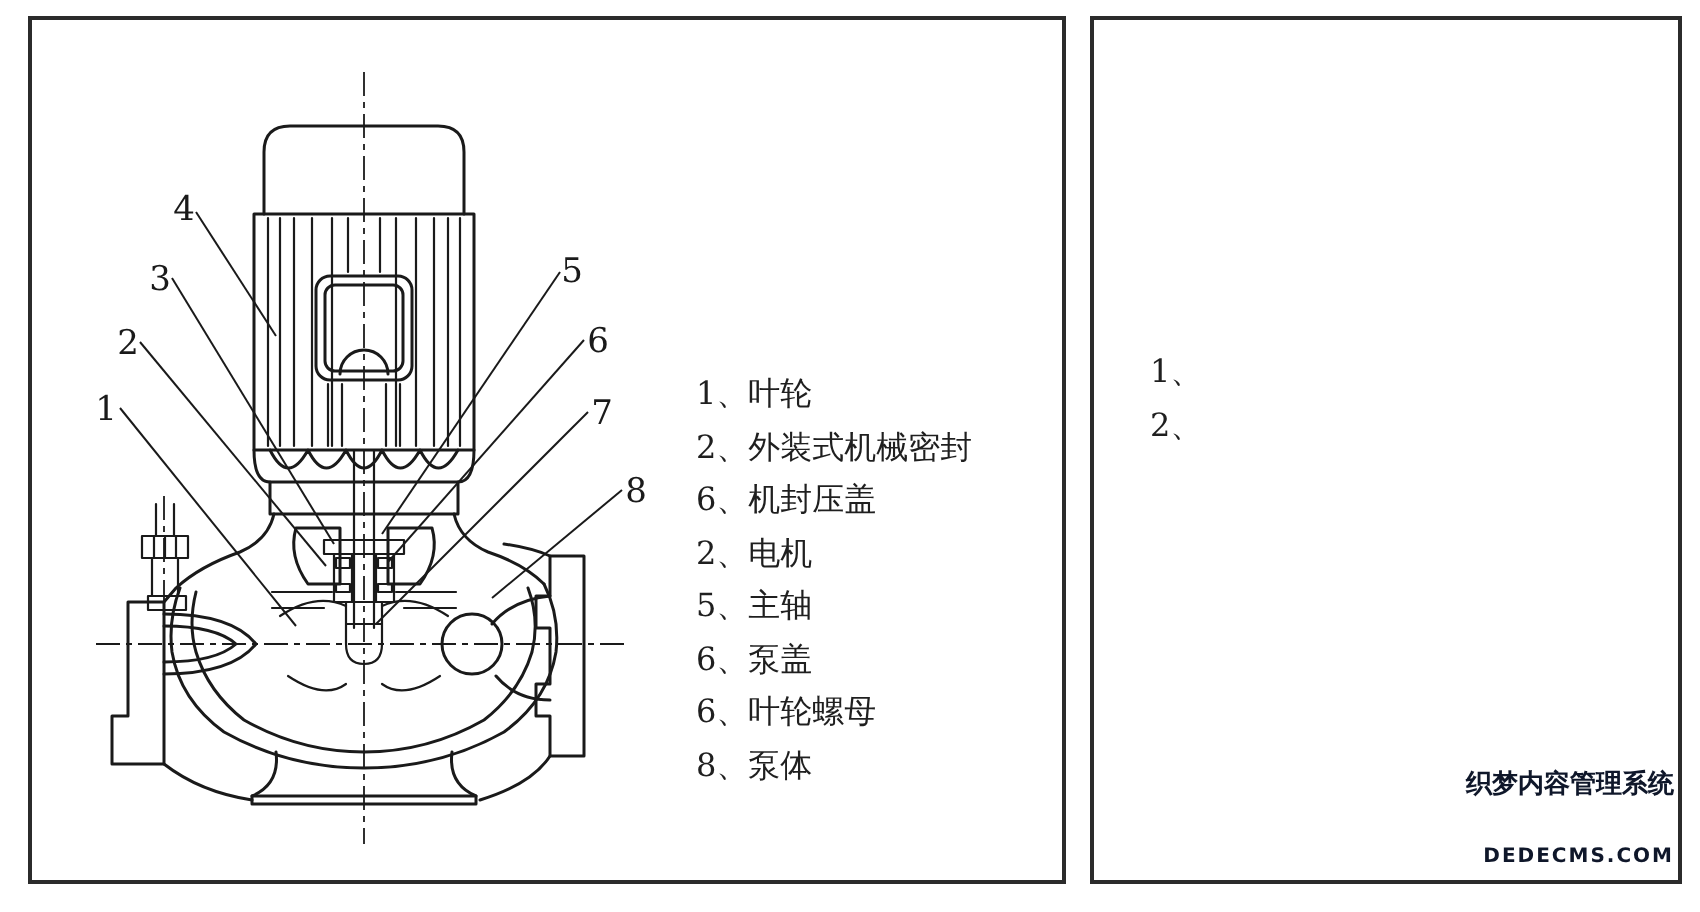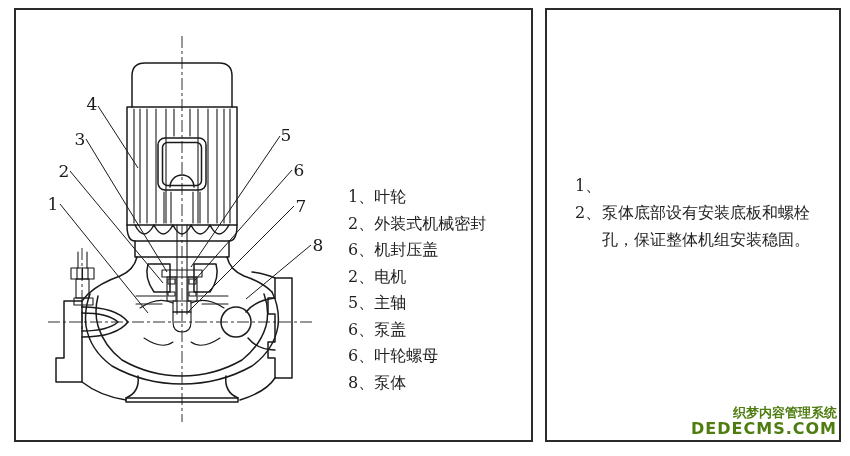--- a/index.html
+++ b/index.html
@@ -18,24 +18,24 @@
     font-size:16px;line-height:26.5px;white-space:nowrap;}
 
   .notes{position:absolute;left:28px;top:162px;width:254px;
     font-size:16px;line-height:27px;}
   .note{display:flex;align-items:flex-start;}
   .note-marker{flex:0 0 27px;width:27px;}
   .note-text{flex:1;}
 
   .watermark{position:absolute;right:2px;bottom:3px;text-align:right;
     font-family:"DejaVu Sans","Liberation Sans",sans-serif;font-weight:bold;
-    color:#4d7c0f;
+    color:#0f172a;
     text-shadow:1px 1px 0 #fff,-1px -1px 0 #fff,1px -1px 0 #fff,-1px 1px 0 #fff;}
   .watermark-cn{font-size:13px;line-height:16px;}
-  .watermark-en{font-size:16px;line-height:16px;letter-spacing:1px;}
+  .watermark-en{font-size:10px;line-height:16px;letter-spacing:1px;margin-top:20px;}
 
   
   .cl path{stroke:#1a1a1a;stroke-width:.9;fill:none;stroke-dasharray:12 3 3 3;}
   .ln path,.ln rect,.ln circle{stroke:#1a1a1a;stroke-width:1.5;fill:none;
     stroke-linejoin:round;stroke-linecap:round;}
   .thin path,.thin rect{stroke:#1a1a1a;stroke-width:1.1;fill:none;
     stroke-linejoin:round;stroke-linecap:round;}
   .fillDark{fill:#1a1a1a;stroke:none;}
   .leaders path{stroke:#1a1a1a;stroke-width:1;fill:none;}
   .callout{font-family:"DejaVu Serif","Liberation Serif",serif;font-size:17px;
@@ -153,21 +153,20 @@
   </ul>
 </section>
 
 <section class="panel panel-right">
   <div class="notes">
     <div class="note">
       <span class="note-marker">1、</span>
     </div>
     <div class="note">
       <span class="note-marker">2、</span>
-      <span class="note-text">泵体底部设有安装底板和螺栓孔，保证整体机组安装稳固。</span>
     </div>
   </div>
 
   <div class="watermark">
     <div class="watermark-cn">织梦内容管理系统</div>
     <div class="watermark-en">DEDECMS.COM</div>
   </div>
 </section>
 
 </body></html>

